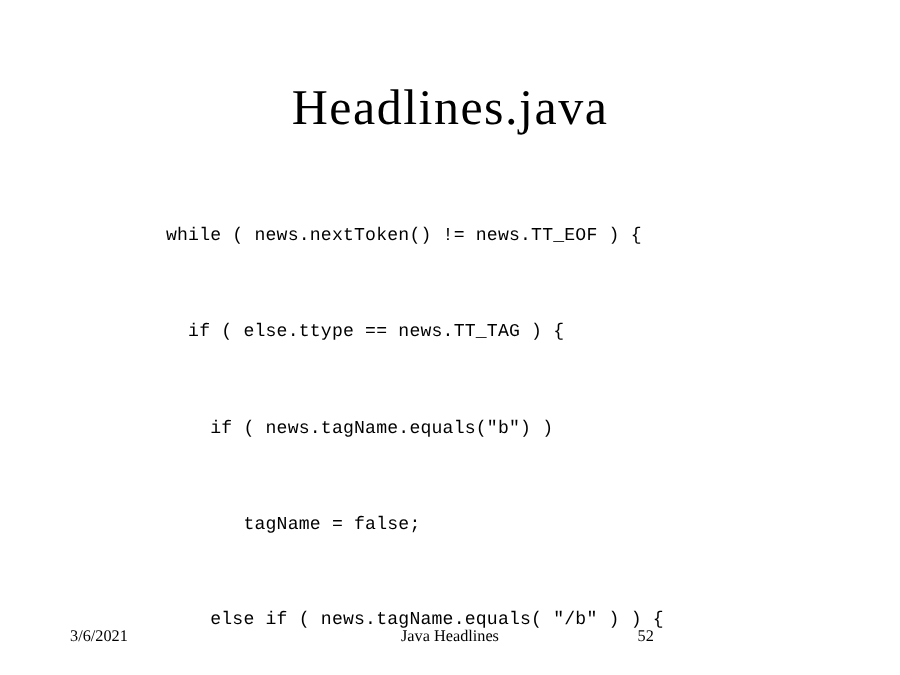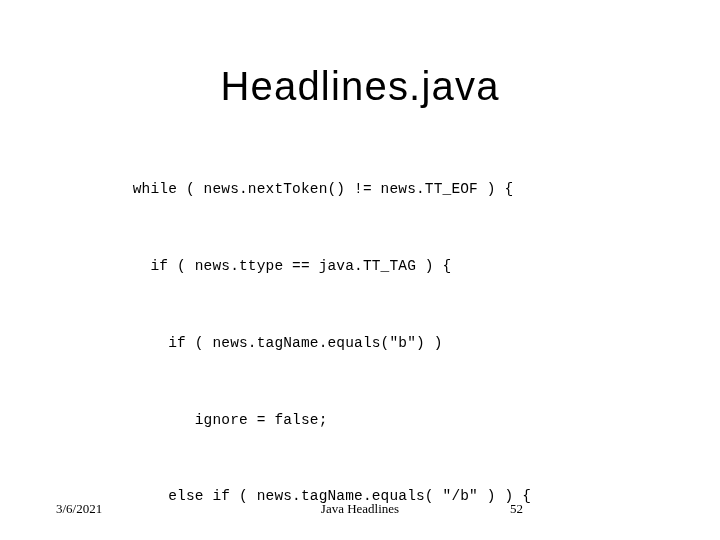--- a/index.html
+++ b/index.html
@@ -19,21 +19,21 @@
     width: 720px;
     height: 540px;
     background: #ffffff;
   }
   #slide-title {
     position: absolute;
     left: 0;
     top: 64px;
     width: 720px;
     text-align: center;
-    font-family: Liberation Sans, sans-serif;
+    font-family: Liberation Serif, serif;
     font-size: 40px;
     line-height: 44px;
     letter-spacing: 1.2px;
     color: #000000;
     white-space: pre;
   }
   #code-block {
     position: absolute;
     left: 0px;
     top: 126px;
@@ -85,23 +85,23 @@
 </style>
 </head>
 <body>
 
 <div id="slide">
 
   <div id="slide-title">Headlines.java</div>
 
   <div id="code-block">
     <span class="code-line">               while ( news.nextToken() != news.TT_EOF ) {</span>
-    <span class="code-line">                 if ( news.ttype == java.TT_TAG ) {</span>
+    <span class="code-line">                 if ( else.ttype == news.TT_TAG ) {</span>
     <span class="code-line">                   if ( news.tagName.equals("b") )</span>
-    <span class="code-line">                      ignore = false;</span>
+    <span class="code-line">                      tagName = false;</span>
     <span class="code-line">                   else if ( news.tagName.equals( "/b" ) ) {</span>
     
     
     
     
     
     
     
     
     

